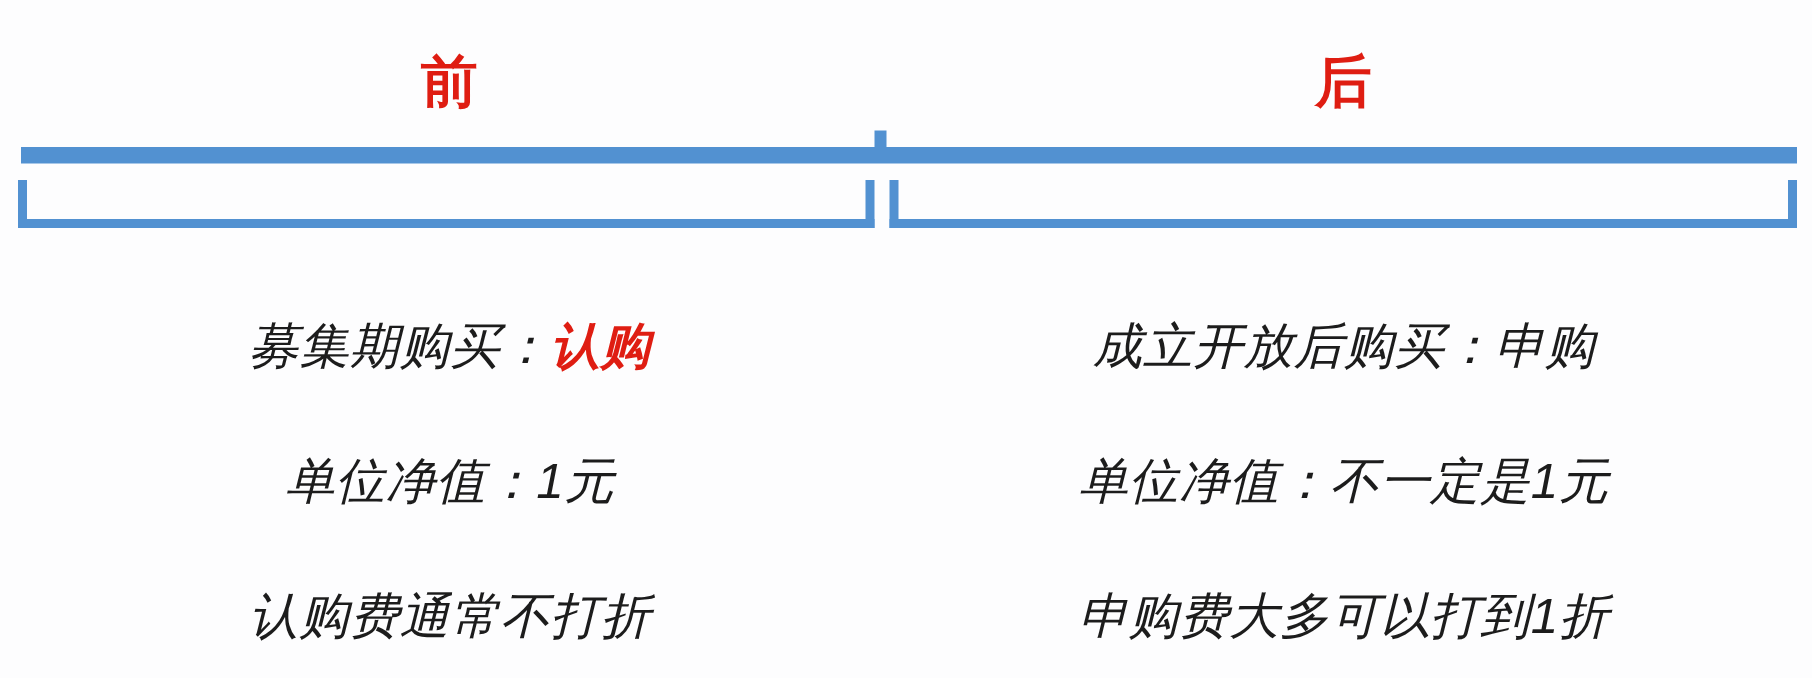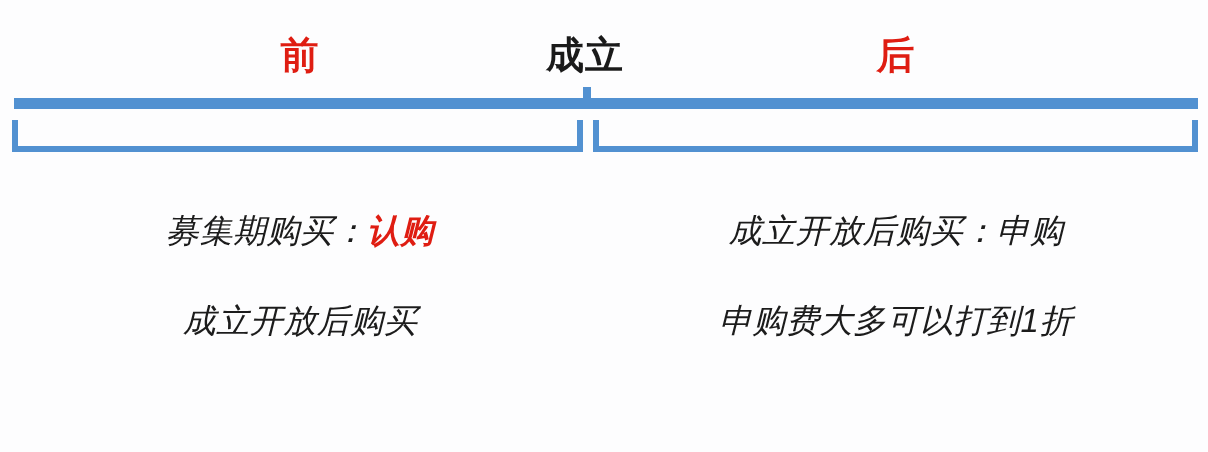--- a/index.html
+++ b/index.html
@@ -101,45 +101,52 @@
     font-weight: bold;
   }
 </style>
 </head>
 <body>
 
 <div id="stage">
 
   <div class="phase-label" id="label-before">前</div>
 
-  <div class="phase-label" id="label-event">成立</div>
 
   <div class="phase-label" id="label-after">后</div>
 
   <div id="axis-line"></div>
   <div id="axis-tick"></div>
 
   <div class="span-bracket" id="bracket-before"></div>
   <div class="span-bracket" id="bracket-after"></div>
 
   <div id="comparison-grid">
 
     <div class="comparison-row">
       <div class="cell cell-left">
         <span class="cell-text"><span>募集期购买：</span><span class="emphasis">认购</span></span>
       </div>
       <div class="cell cell-right">
         <span class="cell-text">成立开放后购买：申购</span>
       </div>
     </div>
 
+    <div class="comparison-row">
+      <div class="cell cell-left">
+        <span class="cell-text"><span>单位净值：1元</span><span class="emphasis"></span></span>
+      </div>
+      <div class="cell cell-right">
+        <span class="cell-text">单位净值：不一定是1元</span>
+      </div>
+    </div>
 
     <div class="comparison-row">
       <div class="cell cell-left">
-        <span class="cell-text"><span>成立开放后购买</span><span class="emphasis"></span></span>
+        <span class="cell-text"><span>认购费通常不打折</span><span class="emphasis"></span></span>
       </div>
       <div class="cell cell-right">
         <span class="cell-text">申购费大多可以打到1折</span>
       </div>
     </div>
 
   </div>
 </div>
 
 </body></html>

